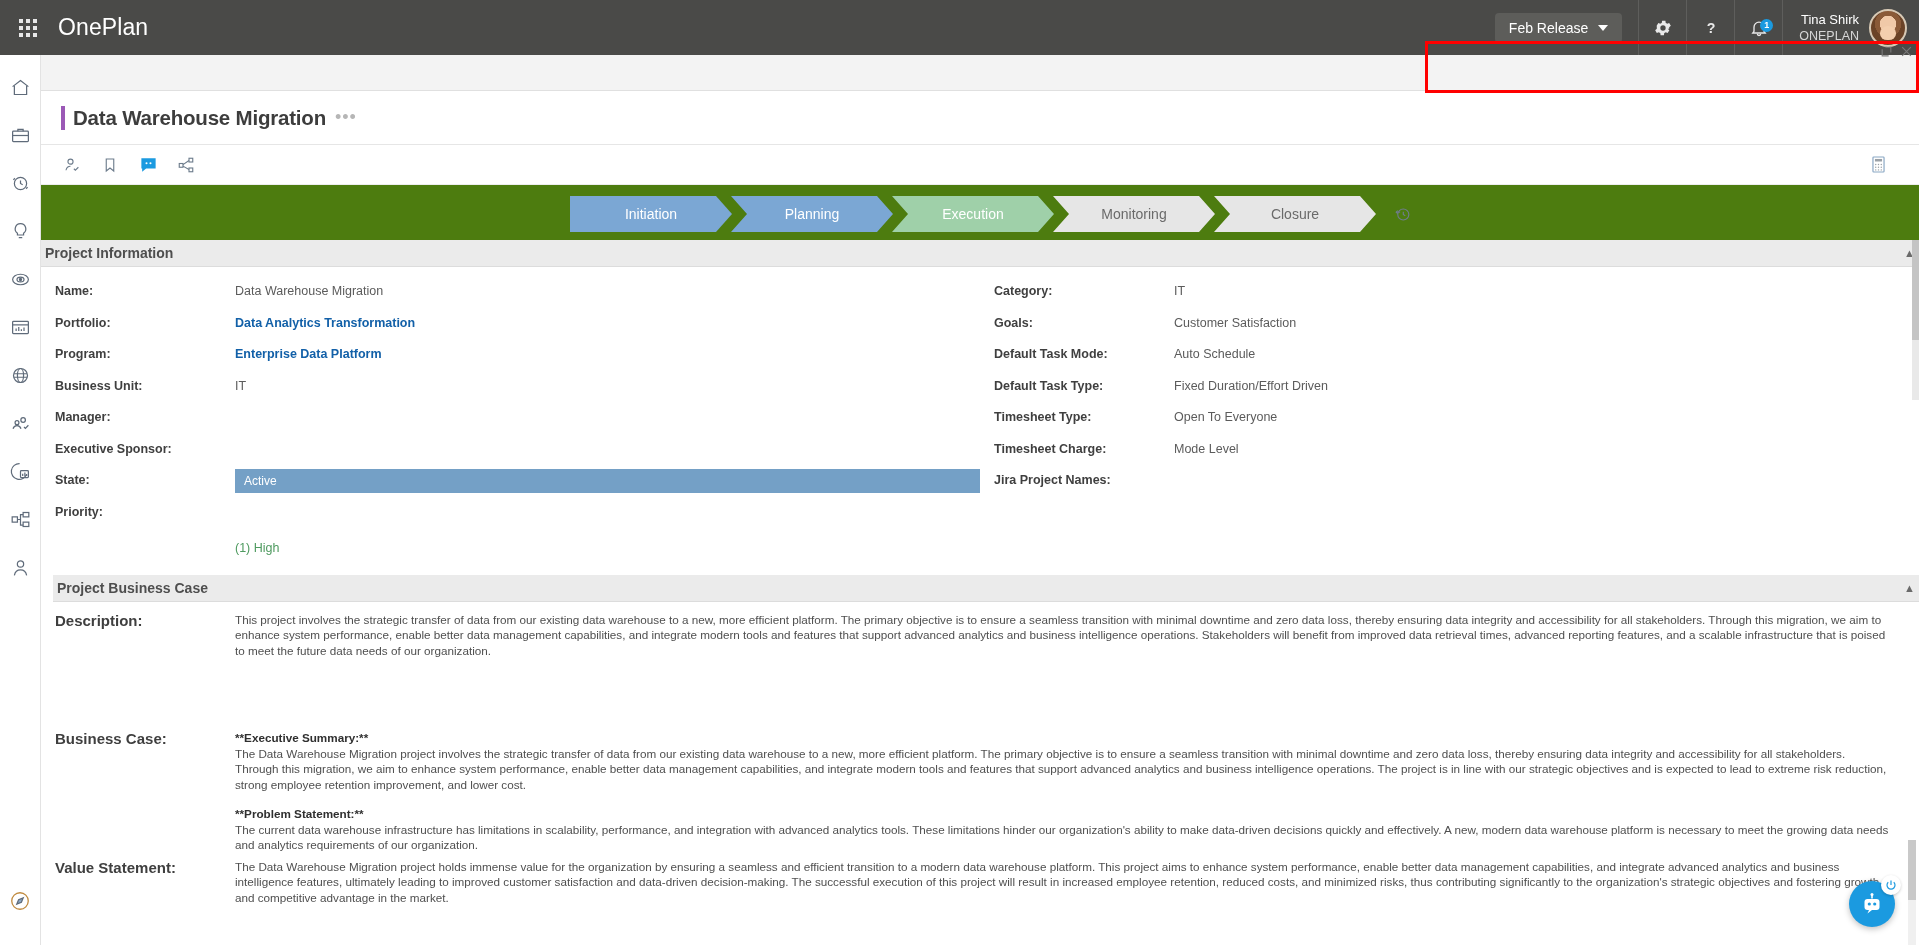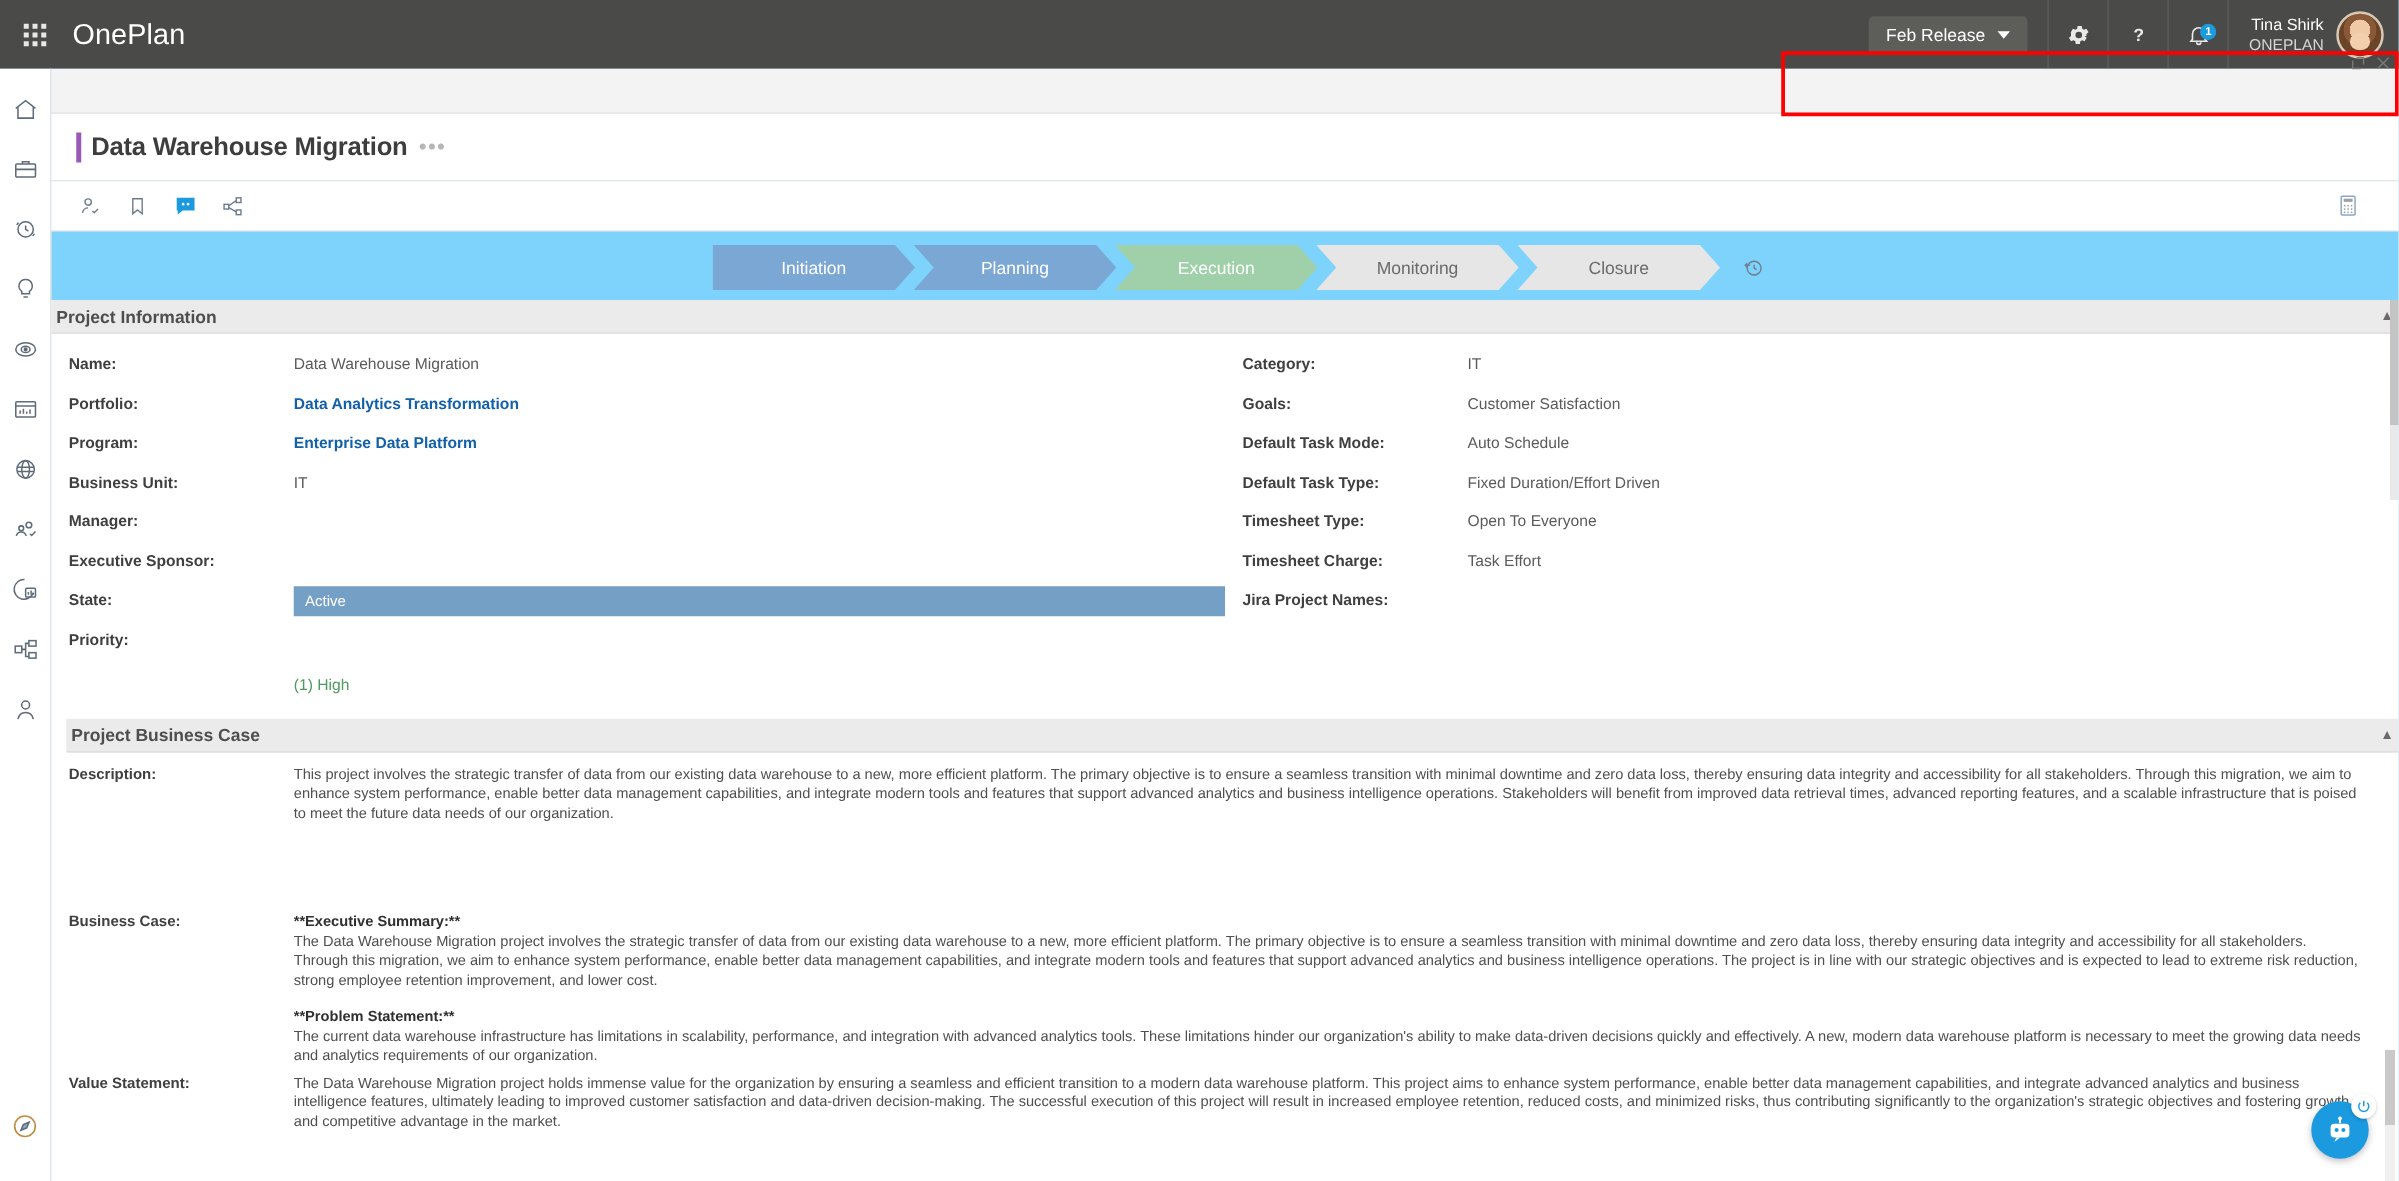--- a/index.html
+++ b/index.html
@@ -1,21 +1,21 @@
 <!DOCTYPE html>
 <html><head>
 <meta charset="utf-8">
 <style>
   * { box-sizing: border-box; margin: 0; padding: 0; }
   html, body {
     width: 1919px; height: 945px;
     font-family: "Liberation Sans", sans-serif;
     background: #ffffff; overflow: hidden;
   }
-  .app { position: relative; width: 1919px; height: 945px; background:#7dd3fc; }
+  .app { position: relative; width: 1919px; height: 945px; background:#4d7c0f; }
 
   
   .topbar {
     position:absolute; top:0; left:0; width:1919px; height:55px;
     background:#4a4a48; display:flex; align-items:center;
   }
   .waffle {
     width:56px; height:55px; display:flex; align-items:center; justify-content:center;
     cursor:pointer;
   }
@@ -149,21 +149,21 @@
   .fval { font-size:12.5px; color:#5b5b5b; padding-top:3px; flex:1; }
   .fval.link { color:#1260a8; font-weight:700; }
   .fval.green { color:#4e9a5f;margin-top:36px; }
   .fval.state {
     background:#74a0c6; color:#fff; padding:5px 9px; margin-top:-1px;
     width:612px; font-size:12px;
   }
 
   
   .bc-row { display:flex; padding:10px 0 0 14px; }
-  .bc-label { width:180px; flex:0 0 180px; font-size:12px; font-weight:700; color:#3f3f3f; }
+  .bc-label { width:180px; flex:0 0 180px; font-size:15px; font-weight:700; color:#3f3f3f; }
   .bc-text { font-size:11.7px; color:#4f4f4f; line-height:15.5px; flex:1; padding-right:30px; }
   .bc-text p { margin-bottom:0px; }
   .bc-text p.head { font-weight:700; color:#2f2f2f; }
   .bc-text p.gap { margin-top:14px; }
 
   .scroller {
     position:absolute; right:3px; top:600px; width:8px; height:150px;
     background:#f0f0f0;
   }
   .scroller-thumb { width:8px; height:60px; background:#c9c9c9; }
@@ -498,21 +498,21 @@
         <div class="frow">
           <div class="flabel">Default Task Type:</div>
           <div class="fval">Fixed Duration/Effort Driven</div>
         </div>
         <div class="frow">
           <div class="flabel">Timesheet Type:</div>
           <div class="fval">Open To Everyone</div>
         </div>
         <div class="frow">
           <div class="flabel">Timesheet Charge:</div>
-          <div class="fval">Task Effort</div>
+          <div class="fval">Mode Level</div>
         </div>
         <div class="frow">
           <div class="flabel">Jira Project Names:</div>
           <div class="fval"></div>
         </div>
       </div>
     </div>
 
     <div class="sec-header" style="margin-top:12px;margin-left:12px;">
       <span>Project Business Case</span>

